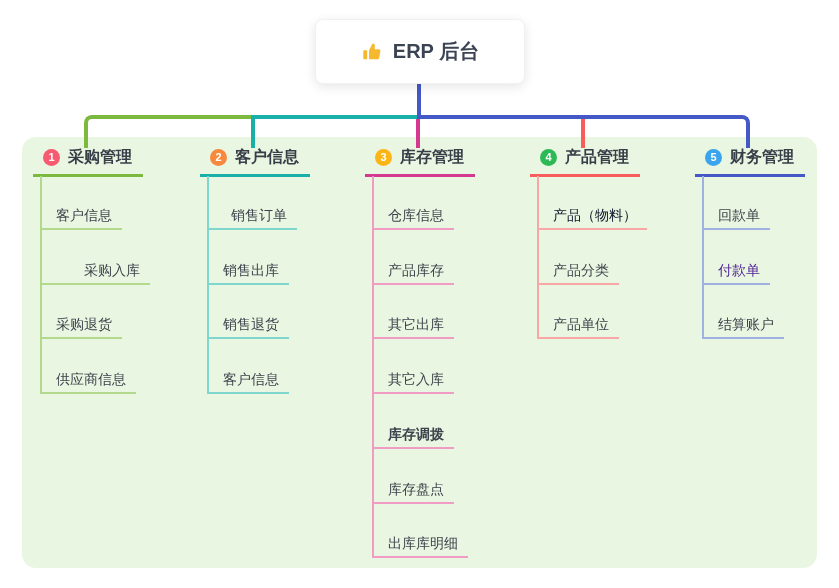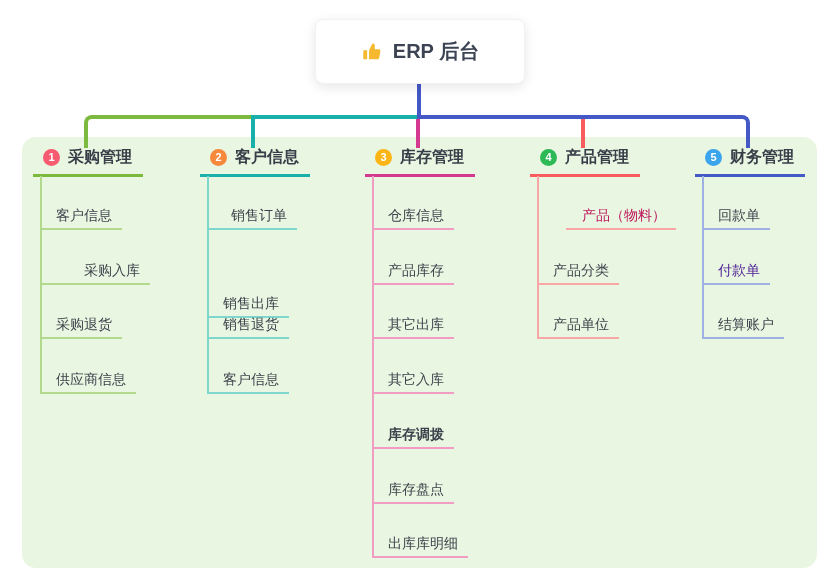--- a/index.html
+++ b/index.html
@@ -80,41 +80,41 @@
       <div class="child" style="left: 40px; top: 207px; color: rgb(61, 67, 76); border-bottom: 2px solid rgb(179, 217, 140);">客户信息</div>
       <div class="child" style="left: 40px; top: 262px; color: rgb(61, 67, 76); border-bottom: 2px solid rgb(179, 217, 140); padding-left: 44px;">采购入库</div>
       <div class="child" style="left: 40px; top: 316px; color: rgb(61, 67, 76); border-bottom: 2px solid rgb(179, 217, 140);">采购退货</div>
       <div class="child" style="left: 40px; top: 371px; color: rgb(61, 67, 76); border-bottom: 2px solid rgb(179, 217, 140);">供应商信息</div>
       <div class="node-header" style="left: 200px; top: 147px; color: rgb(56, 62, 72); border-bottom: 3px solid rgb(24, 176, 168);">
         <span class="badge" style="background: rgb(247, 137, 61);">2</span>
         <span>客户信息</span>
       </div>
       <div class="vline" style="left: 207px; top: 176px; width: 2px; height: 218px; background: rgb(127, 214, 204);"></div>
       <div class="child" style="left: 207px; top: 207px; color: rgb(61, 67, 76); border-bottom: 2px solid rgb(127, 214, 204); padding-left: 24px;">销售订单</div>
-      <div class="child" style="left: 207px; top: 262px; color: rgb(61, 67, 76); border-bottom: 2px solid rgb(127, 214, 204); margin-top: 33px;">销售出库</div>
+      <div class="child" style="left: 207px; top: 262px; color: rgb(61, 67, 76); border-bottom: 2px solid rgb(127, 214, 204);">销售出库</div>
       <div class="child" style="left: 207px; top: 316px; color: rgb(61, 67, 76); border-bottom: 2px solid rgb(127, 214, 204);">销售退货</div>
       <div class="child" style="left: 207px; top: 371px; color: rgb(61, 67, 76); border-bottom: 2px solid rgb(127, 214, 204);">客户信息</div>
       <div class="node-header" style="left: 365px; top: 147px; color: rgb(56, 62, 72); border-bottom: 3px solid rgb(213, 56, 143);">
         <span class="badge" style="background: rgb(251, 181, 23);">3</span>
         <span>库存管理</span>
       </div>
       <div class="vline" style="left: 372px; top: 176px; width: 2px; height: 382px; background: rgb(241, 156, 195);"></div>
       <div class="child" style="left: 372px; top: 207px; color: rgb(61, 67, 76); border-bottom: 2px solid rgb(241, 156, 195);">仓库信息</div>
       <div class="child" style="left: 372px; top: 262px; color: rgb(61, 67, 76); border-bottom: 2px solid rgb(241, 156, 195);">产品库存</div>
       <div class="child" style="left: 372px; top: 316px; color: rgb(61, 67, 76); border-bottom: 2px solid rgb(241, 156, 195);">其它出库</div>
       <div class="child" style="left: 372px; top: 371px; color: rgb(61, 67, 76); border-bottom: 2px solid rgb(241, 156, 195);">其它入库</div>
       <div class="child" style="left: 372px; top: 426px; color: rgb(61, 67, 76); border-bottom: 2px solid rgb(241, 156, 195); font-weight: bold;">库存调拨</div>
       <div class="child" style="left: 372px; top: 481px; color: rgb(61, 67, 76); border-bottom: 2px solid rgb(241, 156, 195);">库存盘点</div>
       <div class="child" style="left: 372px; top: 535px; color: rgb(61, 67, 76); border-bottom: 2px solid rgb(241, 156, 195);">出库库明细</div>
       <div class="node-header" style="left: 530px; top: 147px; color: rgb(56, 62, 72); border-bottom: 3px solid rgb(248, 92, 92);">
         <span class="badge" style="background: rgb(46, 185, 87);">4</span>
         <span>产品管理</span>
       </div>
       <div class="vline" style="left: 537px; top: 176px; width: 2px; height: 163px; background: rgb(249, 166, 166);"></div>
-      <div class="child" style="left: 566px; top: 207px; color: #be185d; border-bottom: 2px solid rgb(249, 166, 166);">产品（物料）</div>
+      <div class="child" style="left: 537px; top: 207px; color: #0f172a; border-bottom: 2px solid rgb(249, 166, 166);">产品（物料）</div>
       <div class="child" style="left: 537px; top: 262px; color: rgb(61, 67, 76); border-bottom: 2px solid rgb(249, 166, 166);">产品分类</div>
       <div class="child" style="left: 537px; top: 316px; color: rgb(61, 67, 76); border-bottom: 2px solid rgb(249, 166, 166);">产品单位</div>
       <div class="node-header" style="left: 695px; top: 147px; color: rgb(56, 62, 72); border-bottom: 3px solid rgb(68, 88, 198);">
         <span class="badge" style="background: rgb(58, 165, 236);">5</span>
         <span>财务管理</span>
       </div>
       <div class="vline" style="left: 702px; top: 176px; width: 2px; height: 163px; background: rgb(159, 176, 227);"></div>
       <div class="child" style="left: 702px; top: 207px; color: rgb(61, 67, 76); border-bottom: 2px solid rgb(159, 176, 227);">回款单</div>
       <div class="child" style="left: 702px; top: 262px; color: #4c1d95; border-bottom: 2px solid rgb(159, 176, 227);">付款单</div>
       <div class="child" style="left: 702px; top: 316px; color: rgb(61, 67, 76); border-bottom: 2px solid rgb(159, 176, 227);">结算账户</div>

